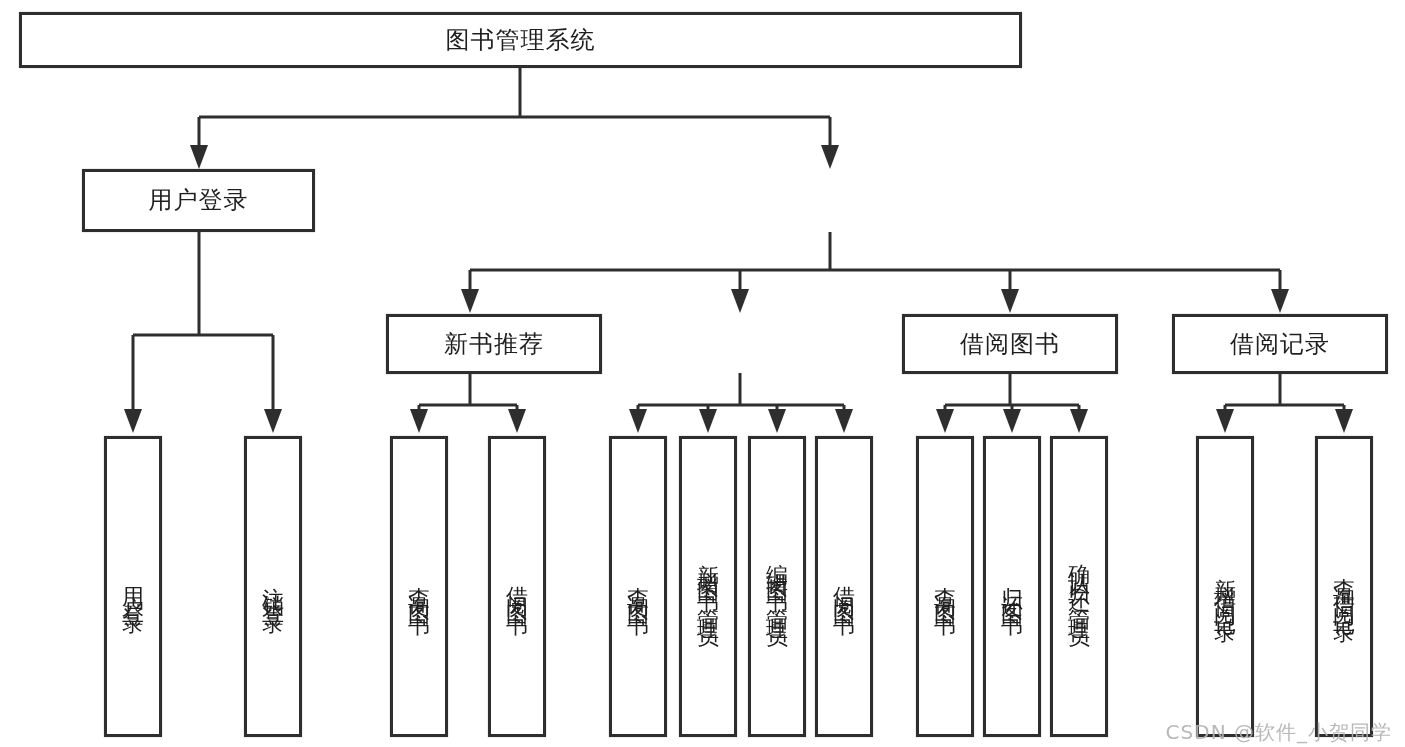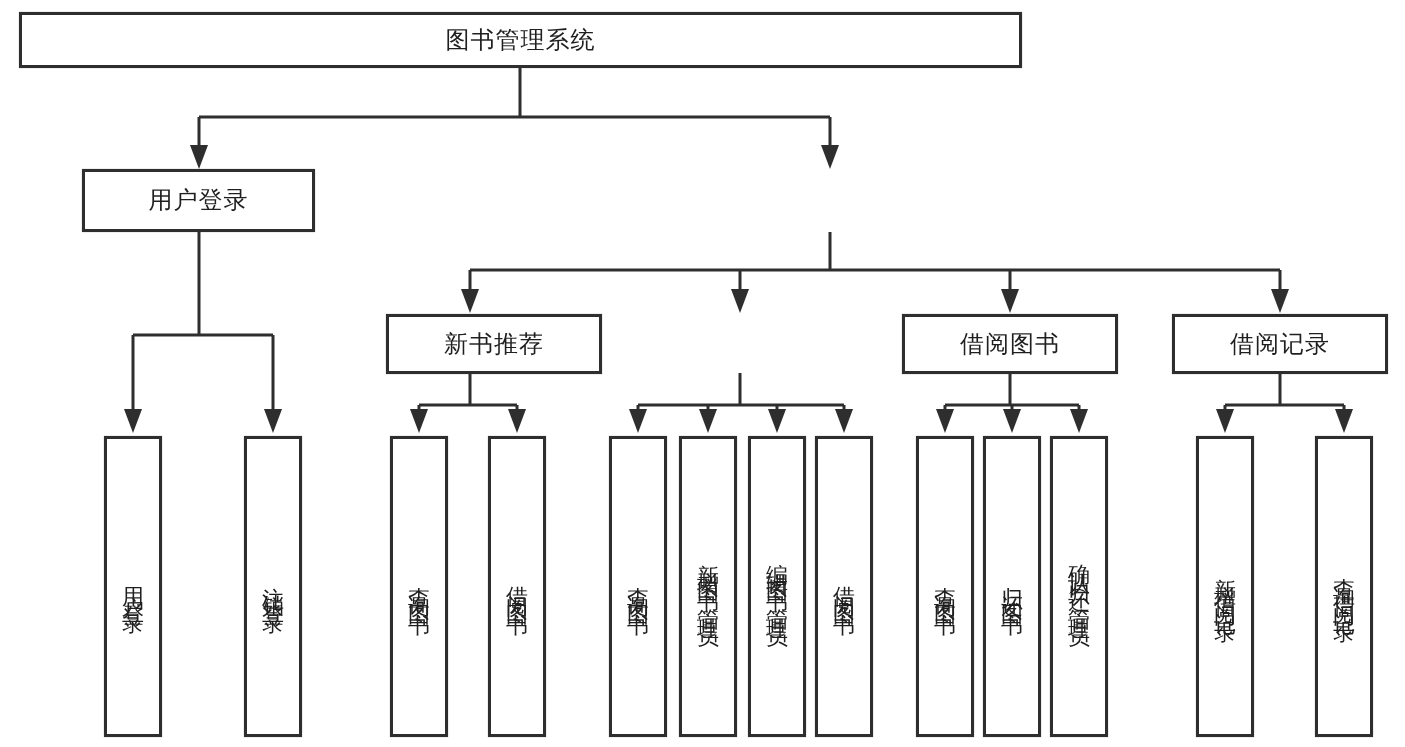--- a/index.html
+++ b/index.html
@@ -119,14 +119,15 @@
   <div class="box vbox" style="left:609px;">查询图书</div>
   <div class="box vbox" style="left:679px;">新增图书（管理员）</div>
   <div class="box vbox" style="left:748px;">编辑图书（管理员）</div>
   <div class="box vbox" style="left:815px;">借阅图书</div>
   <div class="box vbox" style="left:916px;">查询图书</div>
   <div class="box vbox" style="left:983px;">归还图书</div>
   <div class="box vbox" style="left:1050px;">确认归还（管理员）</div>
   <div class="box vbox" style="left:1196px;">新增借阅记录</div>
   <div class="box vbox" style="left:1315px;">查询借阅记录</div>
 
+  <div class="watermark">CSDN @软件_小贺同学</div>
 
 </div>
 
 </body></html>

